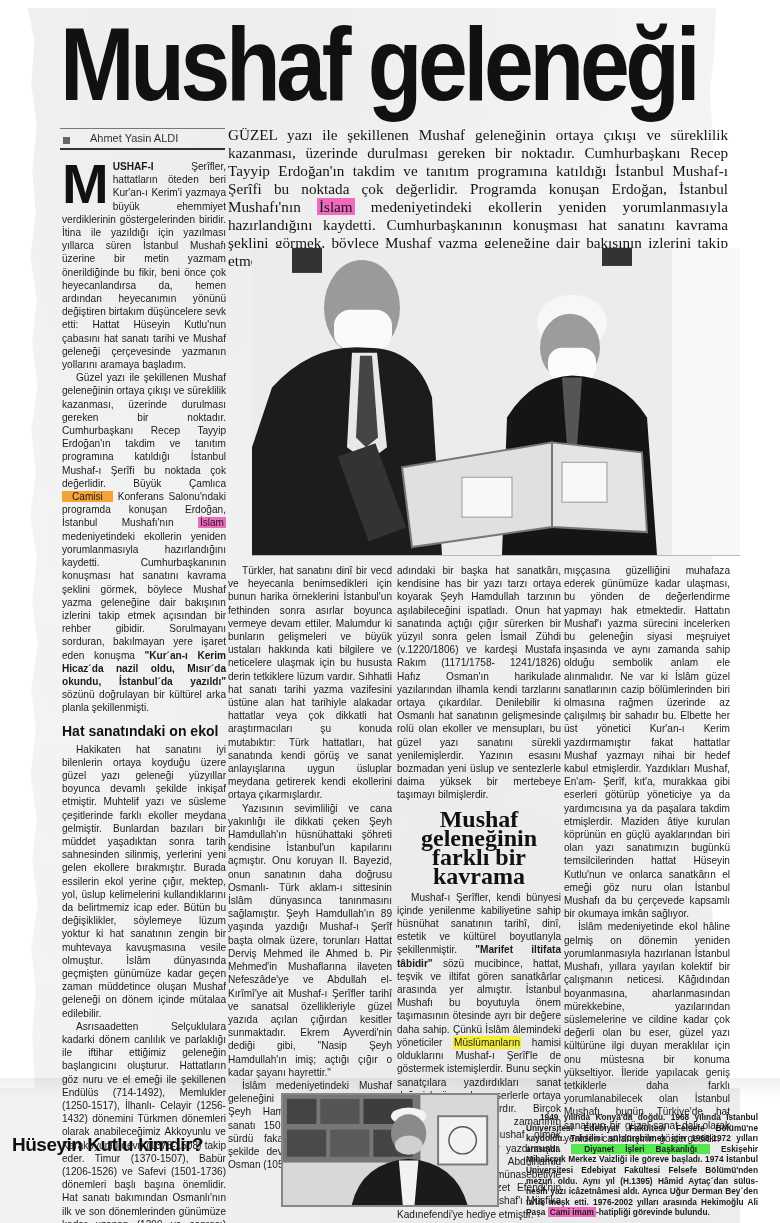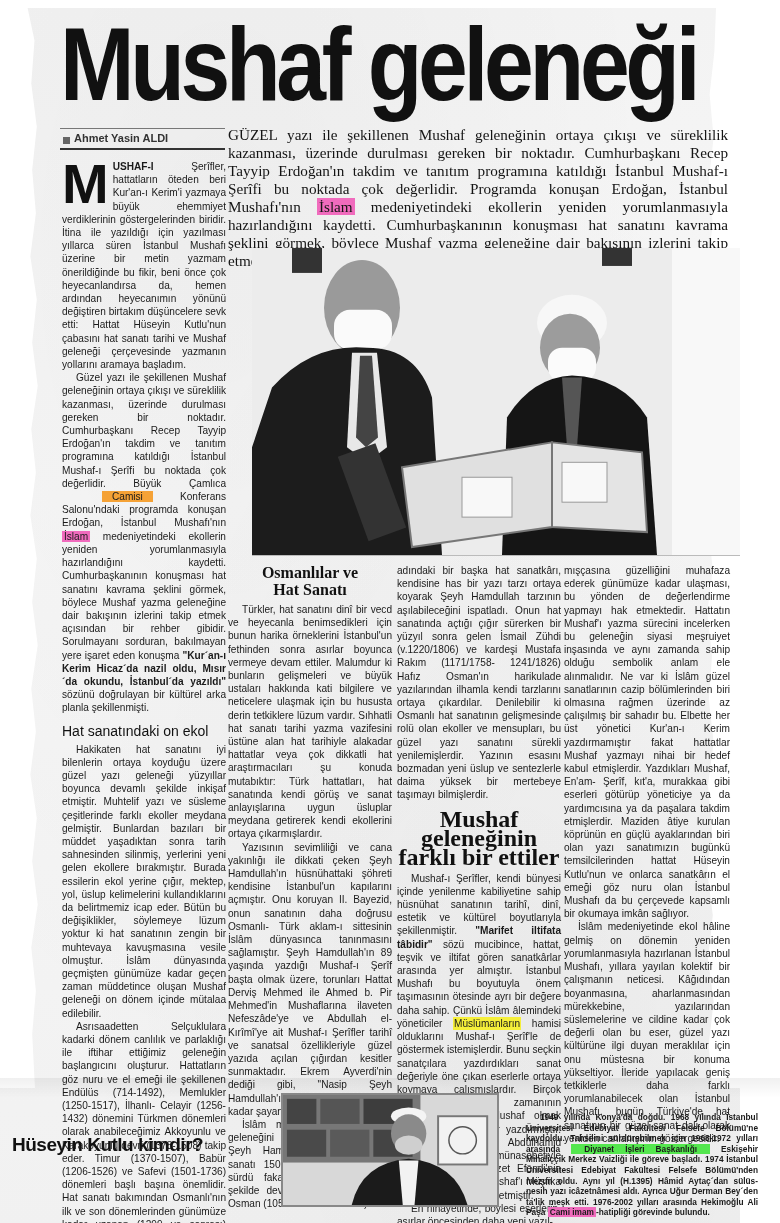--- a/index.html
+++ b/index.html
@@ -38,32 +38,32 @@
     font-weight: 700; font-size: 104px; line-height: 108px;
     letter-spacing: -5px;
     transform: scaleX(0.86); transform-origin: left top;
     color: #111;
     white-space: nowrap;
   }
   .byline {
     position: absolute; left: 60px; top: 120px; width: 165px;
     border-top: 1px solid #777; border-bottom: 2px solid #333;
     padding: 3px 0 4px 3px;
-    font-size: 11px; font-weight: 700; color: #333;
-    display: flex; align-items: flex-end; gap: 4px;
+    font-size: 11px; font-weight: 400; color: #333;
+    display: flex; align-items: flex-end; gap: 20px;
   }
   .byline .sq { width: 7px; height: 7px; background: #666; display: inline-block; }
   .lead {
     position: absolute; left: 228px; top: 118px; width: 500px;
     font-family: "Liberation Serif", serif;
     font-size: 15.2px; line-height: 18px; color: #141414;
     text-align: justify;
   }
   .hl-pink { background: #f06bbd; padding: 0 2px; }
-  .hl-orange { background: #f5a236; padding: 0 10px; margin-left: 40px; }
+  .hl-orange { background: #f5a236; padding: 0 10px; }
   .hl-yellow { background: #f5ef3a; padding: 1px 1px; }
   .hl-green { background: #54e64e; padding: 0 13px; }
   .col {
     position: absolute;
     font-family: "Liberation Sans", sans-serif;
     font-size: 10.1px; line-height: 13.2px;
     text-align: justify; color: #1a1a1a;
     hyphens: auto;
   }
   .col p { text-indent: 14px; }
@@ -72,21 +72,21 @@
   .col-2 { left: 228px; top: 556px; width: 164px; height: 500px; }
   .col-3 { left: 397px; top: 556px; width: 164px; height: 500px; }
   .col-4 { left: 564px; top: 556px; width: 166px; height: 500px; }
   .dropcap {
     float: left; font-size: 56px; line-height: 44px; font-weight: 700;
     margin: 2px 4px -4px 0; color: #111;
   }
   .lead-cap { font-weight: 700; }
   .subhead {
     font-family: "Liberation Sans", sans-serif;
-    font-size: 14px; font-weight: 400; line-height: 16px;
+    font-size: 14px; font-weight: 700; line-height: 16px;
     margin: 8px 0 4px; color: #111; text-align: left;
   }
   .subhead-serif {
     font-family: "Liberation Serif", serif;
     font-size: 16px; font-weight: 700; line-height: 17px;
     text-align: center; margin: 0 0 5px; color: #111;
   }
   .subhead-serif.big { font-size: 24px; line-height: 19px; margin: 8px 0 5px; }
   .quote-bold { font-weight: 700; }
   .photo {
@@ -167,34 +167,30 @@
 
       <path d="M150 220 L300 195 L300 280 L160 300 Z" fill="#e0e0e0" stroke="#777" stroke-width="2"></path>
       <path d="M300 195 L390 205 L395 285 L300 280 Z" fill="#e4e4e4" stroke="#777" stroke-width="2"></path>
       <rect x="210" y="230" width="50" height="40" fill="#f8f8f8" stroke="#999"></rect>
       <rect x="310" y="215" width="45" height="40" fill="#f8f8f8" stroke="#999"></rect>
       <rect x="100" y="200" width="40" height="90" fill="#333" transform="rotate(-20 120 245)"></rect>
     </svg>
   </div>
 
   <div class="col col-2">
-    <h3 class="subhead-serif">
-      <span>Osmanlılar ve</span><br>
-      <span>Hat Sanatı</span>
-    </h3>
     <p>Türkler, hat sanatını dinî bir vecd ve heyecanla benimsedikleri için bunun harika örneklerini İstanbul'un fethinden sonra asırlar boyunca vermeye devam ettiler. Malumdur ki bunların gelişmeleri ve büyük ustaları hakkında kati bilgilere ve neticelere ulaşmak için bu hususta derin tetkiklere lüzum vardır. Sıhhatli hat sanatı tarihi yazma vazifesini üstüne alan hat tarihiyle alakadar hattatlar veya çok dikkatli hat araştırmacıları şu konuda mutabıktır: Türk hattatları, hat sanatında kendi görüş ve sanat anlayışlarına uygun üsluplar meydana getirerek kendi ekollerini ortaya çıkarmışlardır.</p>
     <p>Yazısının sevimliliği ve cana yakınlığı ile dikkati çeken Şeyh Hamdullah'ın hüsnühattaki şöhreti kendisine İstanbul'un kapılarını açmıştır. Onu koruyan II. Bayezid, onun sanatının daha doğrusu Osmanlı- Türk aklam-ı sittesinin İslâm dünyasınca tanınmasını sağlamıştır. Şeyh Hamdullah'ın 89 yaşında yazdığı Mushaf-ı Şerîf başta olmak üzere, torunları Hattat Derviş Mehmed ile Ahmed b. Pir Mehmed'in Mushaflarına ilaveten Nefeszâde'ye ve Abdullah el-Kırîmî'ye ait Mushaf-ı Şerîfler tarihî ve sanatsal özellikleriyle güzel yazıda açılan çığırdan kesitler sunmaktadır. Ekrem Ayverdi'nin dediği gibi, "Nasip Şeyh Hamdullah'ın imiş; açtığı çığır o kadar şayanı hayrettir."</p>
     <p>İslâm medeniyetindeki Mushaf geleneğini şekillendiren isimlerden Şeyh Hamdullah tarzındaki hat sanatı 150 yılı aşkın bir zaman sürdü fakat gelenek donuk bir şekilde devam etmedi. Zira Hafız Osman (1052/1642-1110/1698)</p>
   </div>
 
   <div class="col col-3">
     <p class="noindent">adındaki bir başka hat sanatkârı, kendisine has bir yazı tarzı ortaya koyarak Şeyh Hamdullah tarzının aşılabileceğini ispatladı. Onun hat sanatında açtığı çığır sürerken bir yüzyıl sonra gelen İsmail Zühdi (v.1220/1806) ve kardeşi Mustafa Rakım (1171/1758- 1241/1826) Hafız Osman'ın harikulade yazılarından ilhamla kendi tarzlarını ortaya çıkardılar. Denilebilir ki Osmanlı hat sanatının gelişmesinde rolü olan ekoller ve mensupları, bu güzel yazı sanatını sürekli yenilemişlerdir. Yazının esasını bozmadan yeni üslup ve sentezlerle daima yüksek bir mertebeye taşımayı bilmişlerdir.</p>
     <h3 class="subhead-serif big">
       <span>Mushaf geleneğinin</span><br>
-      <span>farklı bir ettiler</span>
+      <span>farklı bir kavrama</span>
     </h3>
     <p>
       <span>Mushaf-ı Şerîfler, kendi bünyesi içinde yenilenme kabiliyetine sahip hüsnühat sanatının tarihî, dinî, estetik ve kültürel boyutlarıyla şekillenmiştir. </span><span class="quote-bold">"Marifet iltifata tâbidir"</span><span> sözü mucibince, hattat, teşvik ve iltifat gören sanatkârlar arasında yer almıştır. İstanbul Mushafı bu boyutuyla önem taşımasının ötesinde ayrı bir değere daha sahip. Çünkü İslâm âlemindeki yöneticiler </span><span class="hl-yellow">Müslümanların</span><span> hamisi olduklarını Mushaf-ı Şerîf'le de göstermek istemişlerdir. Bunu seçkin sanatçılara yazdırdıkları sanat değeriyle öne çıkan eserlerle ortaya koymaya çalışmışlardır. Birçok Osmanlı padişahı zamanının hattatlarına başta Mushaf olmak üzere kıymetli eserler yazdırmıştır. Mesela Sultan İkinci Abdülhamid Han izdivacı münasebetiyle Kazasker Mustafa İzzet Efendi'nin yazdığı kıymetli bir Mushaf'ı Müşfika Kadınefendi'ye hediye etmiştir.</span>
     </p>
     <p>En nihayetinde, böylesi eserlerin, asırlar öncesinden daha yeni yazıl-</p>
   </div>
 
   <div class="col col-4">
     <p class="noindent">mışçasına güzelliğini muhafaza ederek günümüze kadar ulaşması, bu yönden de değerlendirme yapmayı hak etmektedir. Hattatın Mushaf'ı yazma sürecini incelerken bu geleneğin siyasi meşruiyet inşasında ve aynı zamanda sahip olduğu sembolik anlam ele alınmalıdır. Ne var ki İslâm güzel sanatlarının cazip bölümlerinden biri olmasına rağmen üzerinde az çalışılmış bir sahadır bu. Elbette her üst yönetici Kur'an-ı Kerim yazdırmamıştır fakat hattatlar Mushaf yazmayı nihai bir hedef kabul etmişlerdir. Yazdıkları Mushaf, En'am- Şerîf, kıt'a, murakkaa gibi eserleri götürüp yöneticiye ya da yardımcısına ya da paşalara takdim etmişlerdir. Maziden âtiye kurulan köprünün en güçlü ayaklarından biri olan yazı sanatımızın bugünkü temsilcilerinden hattat Hüseyin Kutlu'nun ve onlarca sanatkârın el emeği göz nuru olan İstanbul Mushafı da bu çerçevede kapsamlı bir okumaya imkân sağlıyor.</p>
     <p>İslâm medeniyetinde ekol hâline gelmiş on dönemin yeniden yorumlanmasıyla hazırlanan İstanbul Mushafı, yıllara yayılan kolektif bir çalışmanın neticesi. Kâğıdından boyanmasına, aharlanmasından mürekkebine, yazılarından süslemelerine ve cildine kadar çok değerli olan bu eser, güzel yazı kültürüne ilgi duyan meraklılar için onu müstesna bir konuma yükseltiyor. İleride yapılacak geniş tetkiklerle daha farklı yorumlanabilecek olan İstanbul Mushafı, bugün Türkiye'de hat sanatının bir güzel sanat dalı olarak yeniden canlanışının göstergesidir.</p>

